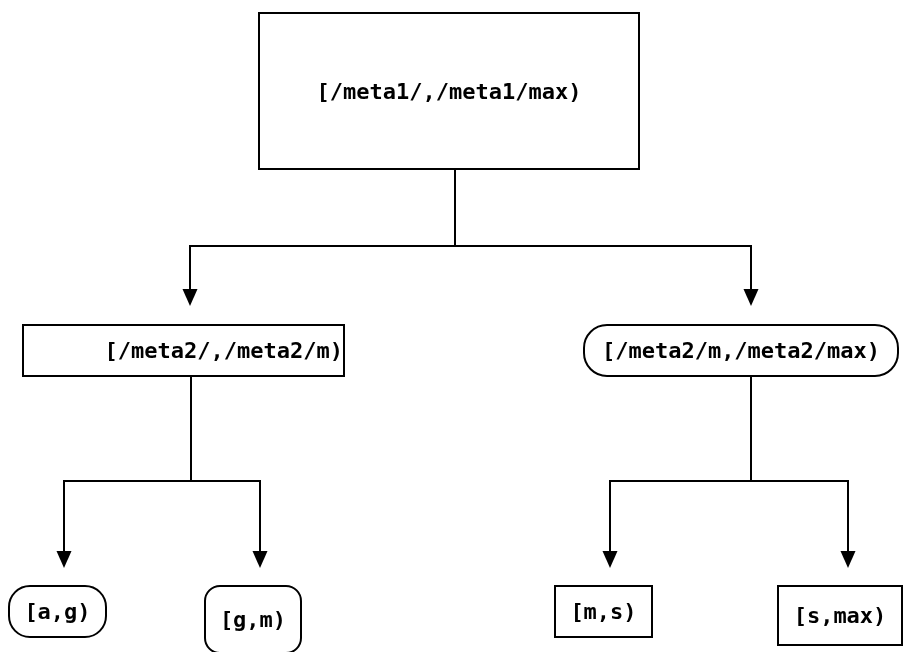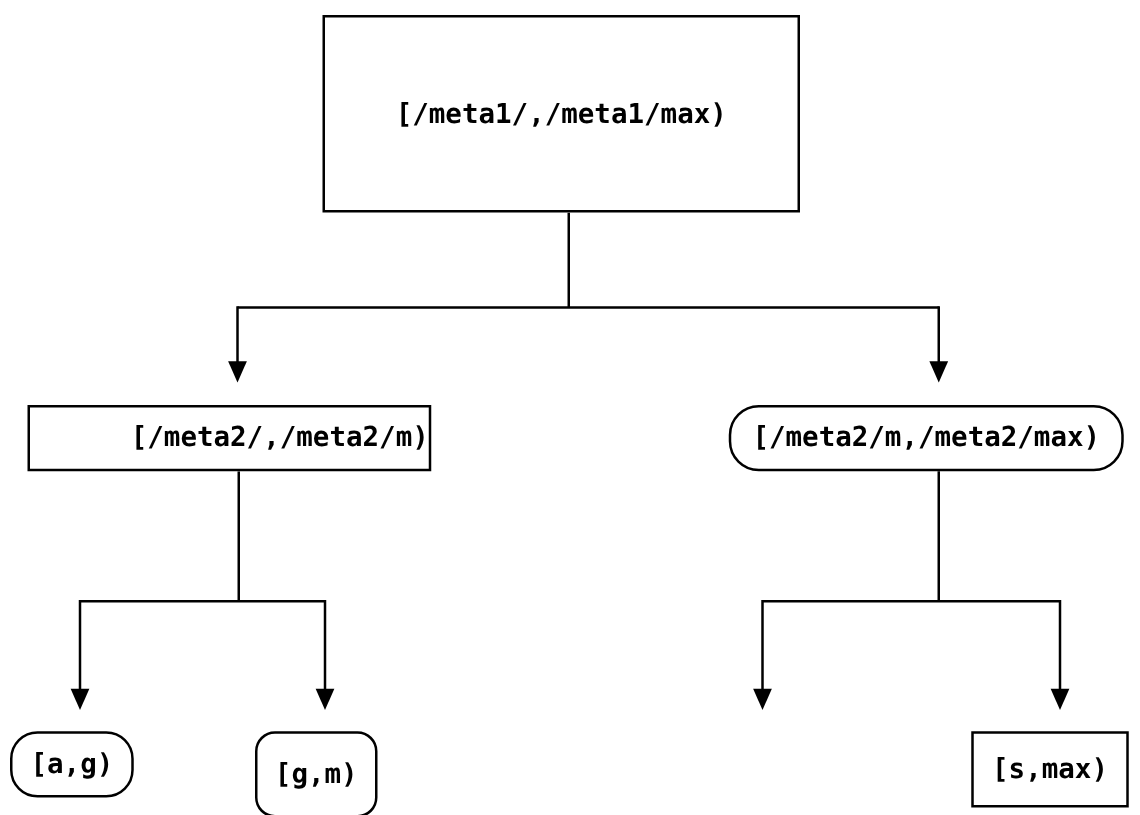--- a/index.html
+++ b/index.html
@@ -95,18 +95,21 @@
   </div>
 
   <div class="node node-leaf-0">
     <span>[a,g)</span>
   </div>
 
   <div class="node node-leaf-1">
     <span>[g,m)</span>
   </div>
 
+  <div class="node node-leaf-2">
+    <span>[m,s)</span>
+  </div>
 
   <div class="node node-leaf-3">
     <span>[s,max)</span>
   </div>
 
 </div>
 
 </body></html>

